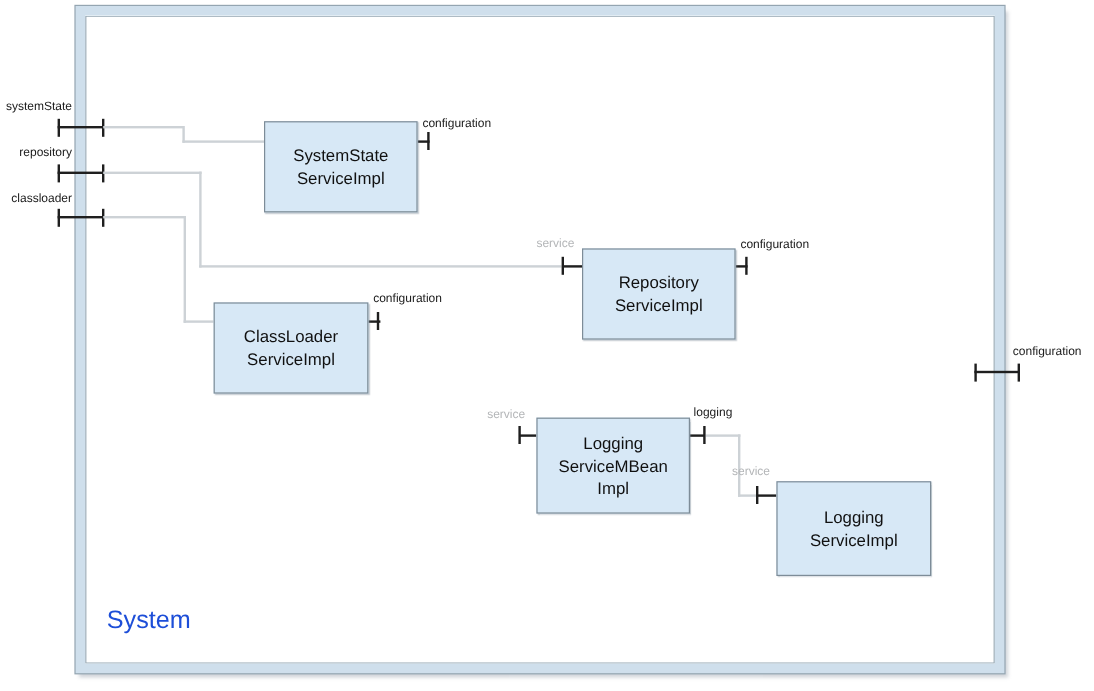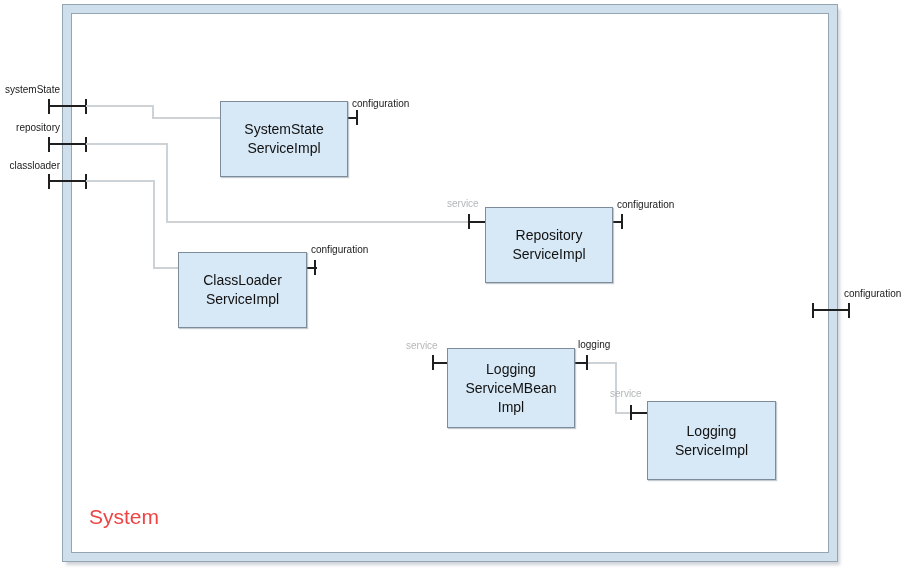--- a/index.html
+++ b/index.html
@@ -7,21 +7,21 @@
     position:relative; width:912px; height:576px; background:#ffffff;
     font-family:"Liberation Sans", sans-serif; overflow:hidden;
   }
   
   .frame {
     position:absolute; left:63px; top:5px; width:774px; height:556px;
     box-sizing:border-box; border:8px solid #cfdfec; background:transparent;
     box-shadow: 0 0 0 1px #94a5b1, inset 0 0 0 1px #94a5b1, 3px 4px 3px rgba(150,160,170,0.45);
   }
   .frame-title {
-    position:absolute; left:89px; top:505px; font-size:21px; color:#ef4444;
+    position:absolute; left:89px; top:505px; font-size:21px; color:#1d4ed8;
   }
   
   .seg { position:absolute; }
   .h   { height:2px; }
   .v   { width:2px; }
   .black { background:#1f1f1f; }
   .gray  { background:#cdd2d6; }
   
   .component {
     position:absolute; box-sizing:border-box;

